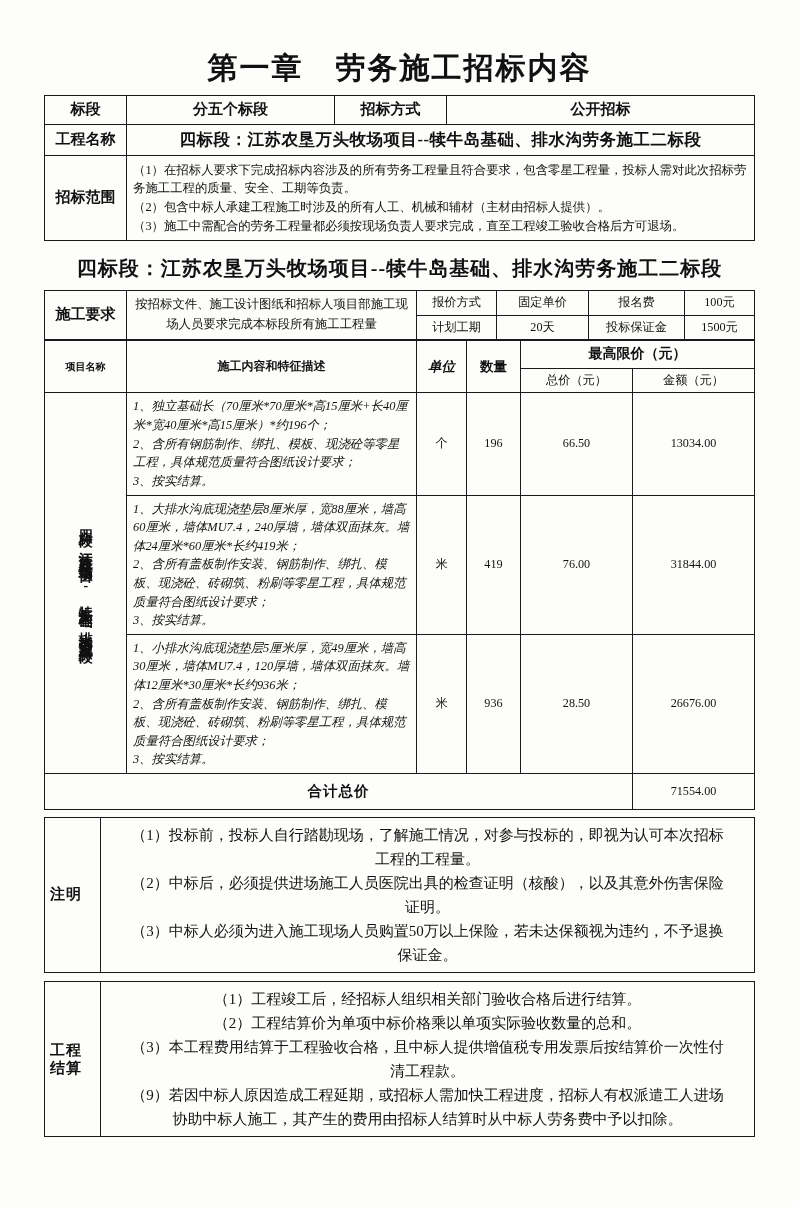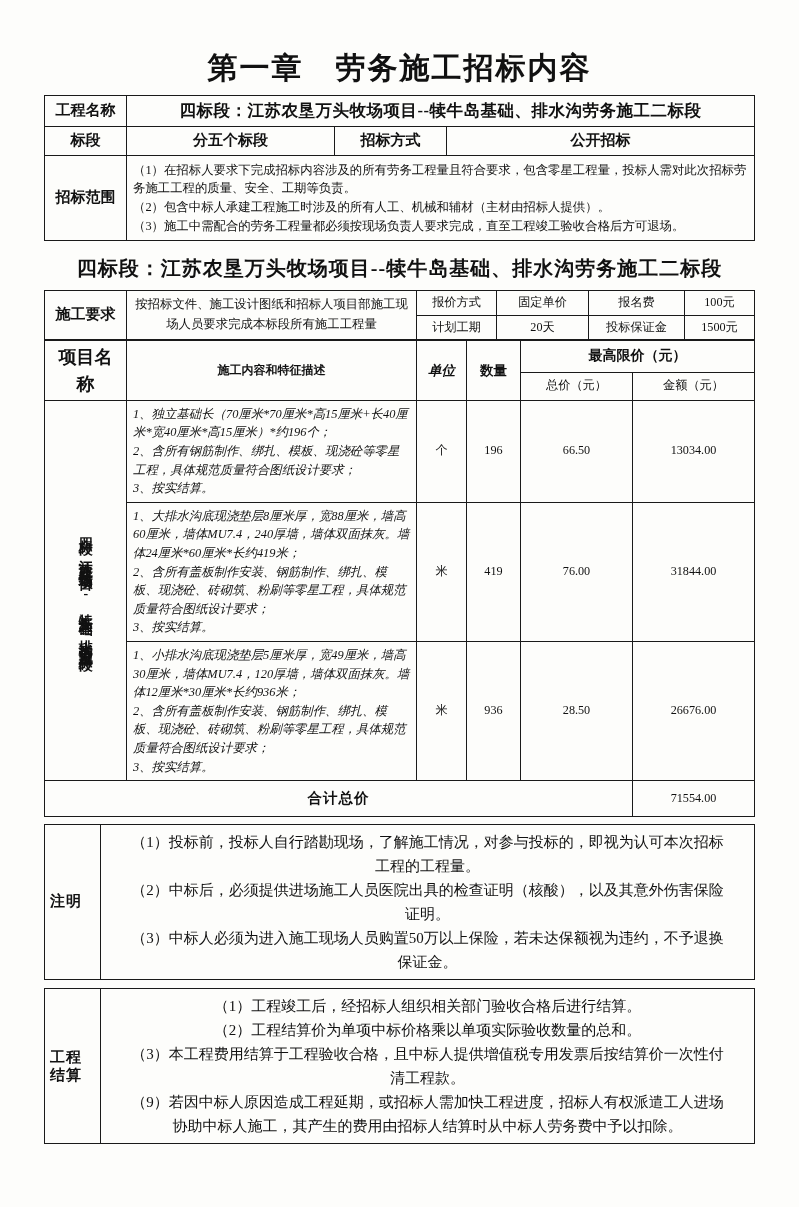--- a/index.html
+++ b/index.html
@@ -127,28 +127,28 @@
 
   <table>
     <colgroup>
       <col style="width:82px">
       <col style="width:208px">
       <col style="width:112px">
       <col style="width:308px">
     </colgroup>
     <tbody>
         <tr>
-      <td class="lbl-cell">工程名称</td>
-      <td colspan="3" class="c big">四标段：江苏农垦万头牧场项目--犊牛岛基础、排水沟劳务施工二标段</td>
-    </tr>
-    <tr>
       <td class="lbl-cell">标段</td>
       <td class="c mid">分五个标段</td>
       <td class="lbl-cell">招标方式</td>
       <td class="c mid">公开招标</td>
+    </tr>
+    <tr>
+      <td class="lbl-cell">工程名称</td>
+      <td colspan="3" class="c big">四标段：江苏农垦万头牧场项目--犊牛岛基础、排水沟劳务施工二标段</td>
     </tr>
     <tr>
       <td class="lbl-cell">招标范围</td>
       <td colspan="3" class="scope-cell">
         <div>（1）在招标人要求下完成招标内容涉及的所有劳务工程量且符合要求，包含零星工程量，投标人需对此次招标劳务施工工程的质量、安全、工期等负责。</div>
         <div>（2）包含中标人承建工程施工时涉及的所有人工、机械和辅材（主材由招标人提供）。</div>
         <div>（3）施工中需配合的劳务工程量都必须按现场负责人要求完成，直至工程竣工验收合格后方可退场。</div>
       </td>
     </tr>
   </tbody>
@@ -187,21 +187,21 @@
     <colgroup>
       <col style="width:82px">
       <col style="width:290px">
       <col style="width:50px">
       <col style="width:54px">
       <col style="width:112px">
       <col style="width:122px">
     </colgroup>
     <tbody>
         <tr>
-      <td rowspan="2" class="c" style="font-size:18px;font-weight:bold;">项目名称</td>
+      <td rowspan="2" class="c" style="font-size:10px;font-weight:bold;">项目名称</td>
       <td rowspan="2" class="c" style="font-size:12px;font-weight:bold;">施工内容和特征描述</td>
       <td rowspan="2" class="c" style="font-size:13.5px;font-weight:bold;font-style:italic;">单位</td>
       <td rowspan="2" class="c" style="font-size:13.5px;font-weight:bold;">数量</td>
       <td colspan="2" class="c" style="font-size:14px;font-weight:bold;">最高限价（元）</td>
     </tr>
     <tr>
       <td class="c small">总价（元）</td>
       <td class="c small">金额（元）</td>
     </tr>
 

